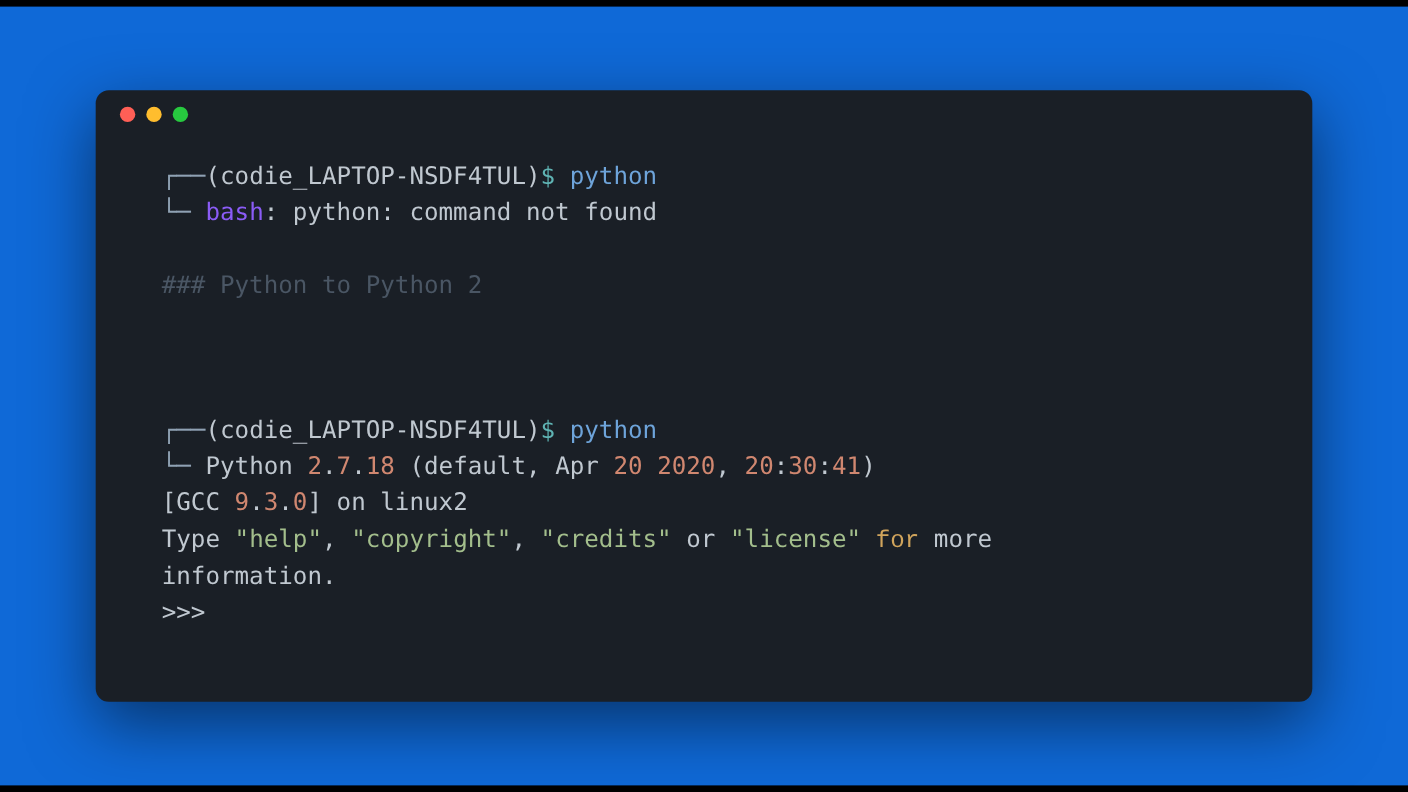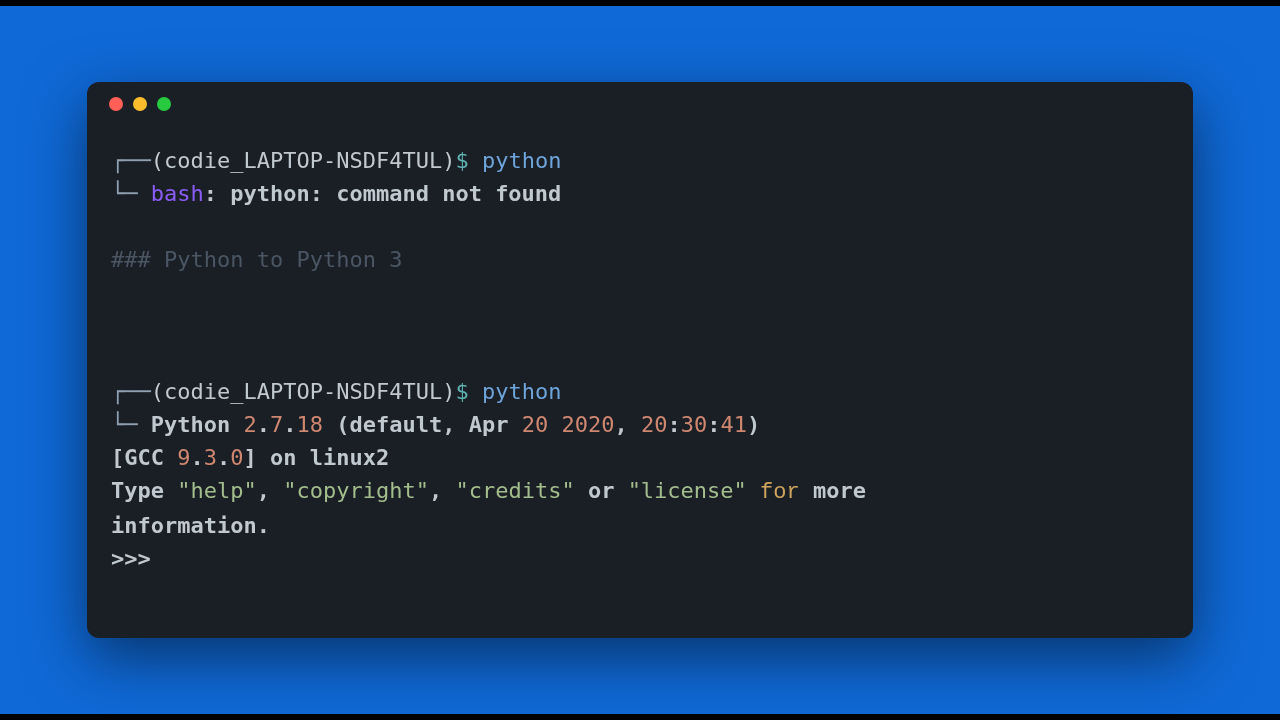--- a/index.html
+++ b/index.html
@@ -50,45 +50,46 @@
   .dot.yellow { background: #ffbd2e; }
   .dot.green { background: #27c93f; }
 
   .content {
     flex: 1;
     padding: 18px 24px 12px 24px;
     font-size: 22px;
     line-height: 1.5;
     color: #c0c8d0;
     white-space: pre;
+    margin-left: 36px;
   }
 
   .line { display: block; }
   .prompt-prefix { color: #8fa1b3; }
   .prompt-host { color: #c0c8d0; }
   .prompt-dollar { color: #5fb3b3; }
   .cmd { color: #6ea4da; }
   .bash { color: #8b5cf6; }
   .comment { color: #4a5664; }
-  .white { color: #c0c8d0; font-weight: bold; }
+  .white { color: #c0c8d0; }
   .num { color: #d08770; }
   .str { color: #a3be8c; }
   .kw { color: #d0a45c; font-family: Liberation Mono, monospace; }
 
 </style>
 </head>
 <body>
 <div class="letterbox-top"></div>
 <div class="letterbox-bottom"></div>
 
 <div class="terminal">
   <div class="titlebar">
     <div class="dot red"></div>
     <div class="dot yellow"></div>
     <div class="dot green"></div>
   </div>
 
   <div class="content"><span class="line"><span class="prompt-prefix">┌──</span><span class="prompt-host">(</span><span class="prompt-host">codie_LAPTOP-NSDF4TUL</span><span class="prompt-host">)</span><span class="prompt-dollar">$ </span><span class="cmd">python</span></span><span class="line"><span class="prompt-prefix">└─ </span><span class="bash">bash</span><span class="white">: python: command not found</span></span>
-<span class="line comment">### Python to Python 3</span>
+<span class="line comment">### Python to Python 2</span>
 
 
 <span class="line"><span class="prompt-prefix">┌──</span><span class="prompt-host">(</span><span class="prompt-host">codie_LAPTOP-NSDF4TUL</span><span class="prompt-host">)</span><span class="prompt-dollar">$ </span><span class="cmd">python</span></span><span class="line"><span class="prompt-prefix">└─ </span><span class="white">Python </span><span class="num">2</span><span class="white">.</span><span class="num">7</span><span class="white">.</span><span class="num">18</span><span class="white"> (default, Apr </span><span class="num">20</span><span class="white"> </span><span class="num">2020</span><span class="white">, </span><span class="num">20</span><span class="white">:</span><span class="num">30</span><span class="white">:</span><span class="num">41</span><span class="white">)</span></span><span class="line"><span class="white">[GCC </span><span class="num">9</span><span class="white">.</span><span class="num">3</span><span class="white">.</span><span class="num">0</span><span class="white">] on linux2</span></span><span class="line"><span class="white">Type </span><span class="str">"help"</span><span class="white">, </span><span class="str">"copyright"</span><span class="white">, </span><span class="str">"credits"</span><span class="white"> or </span><span class="str">"license"</span><span class="white"> </span><span class="kw">for</span><span class="white"> more</span></span><span class="line white">information.</span><span class="line white">&gt;&gt;&gt; </span></div>
 </div>
 
 </body></html>

